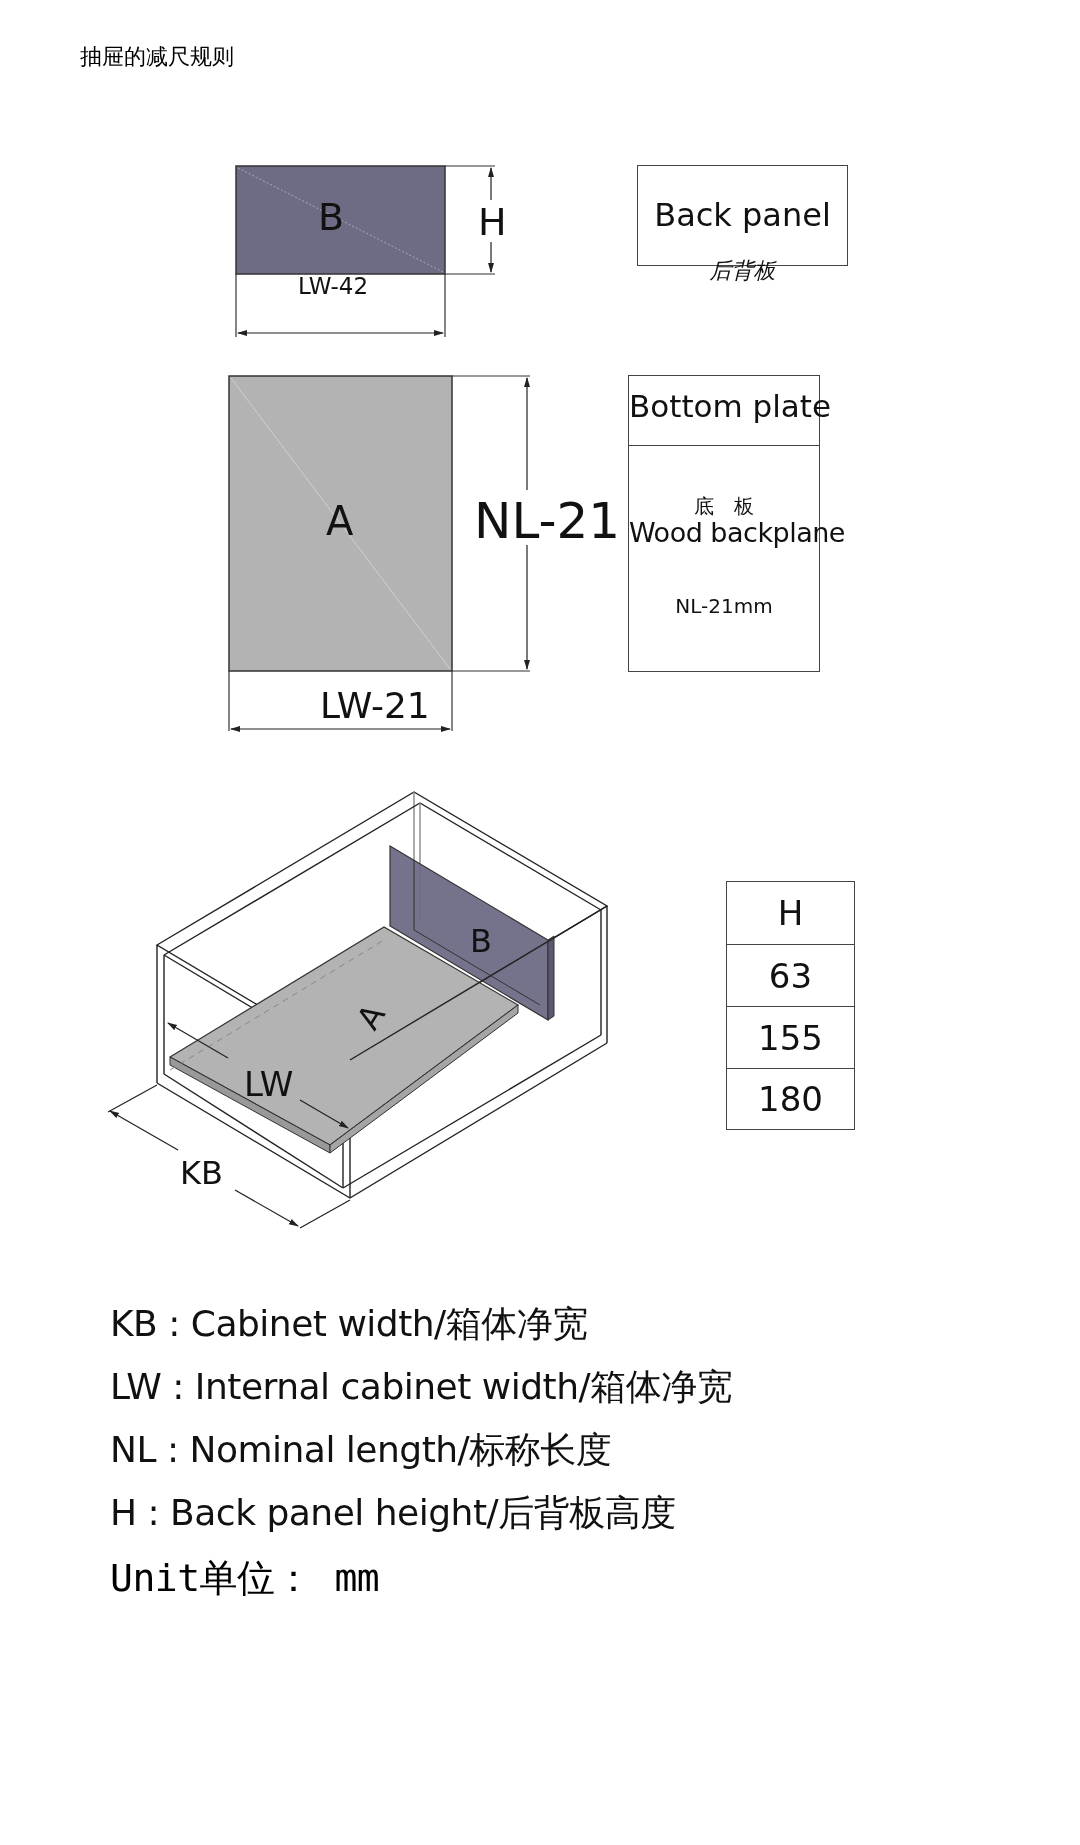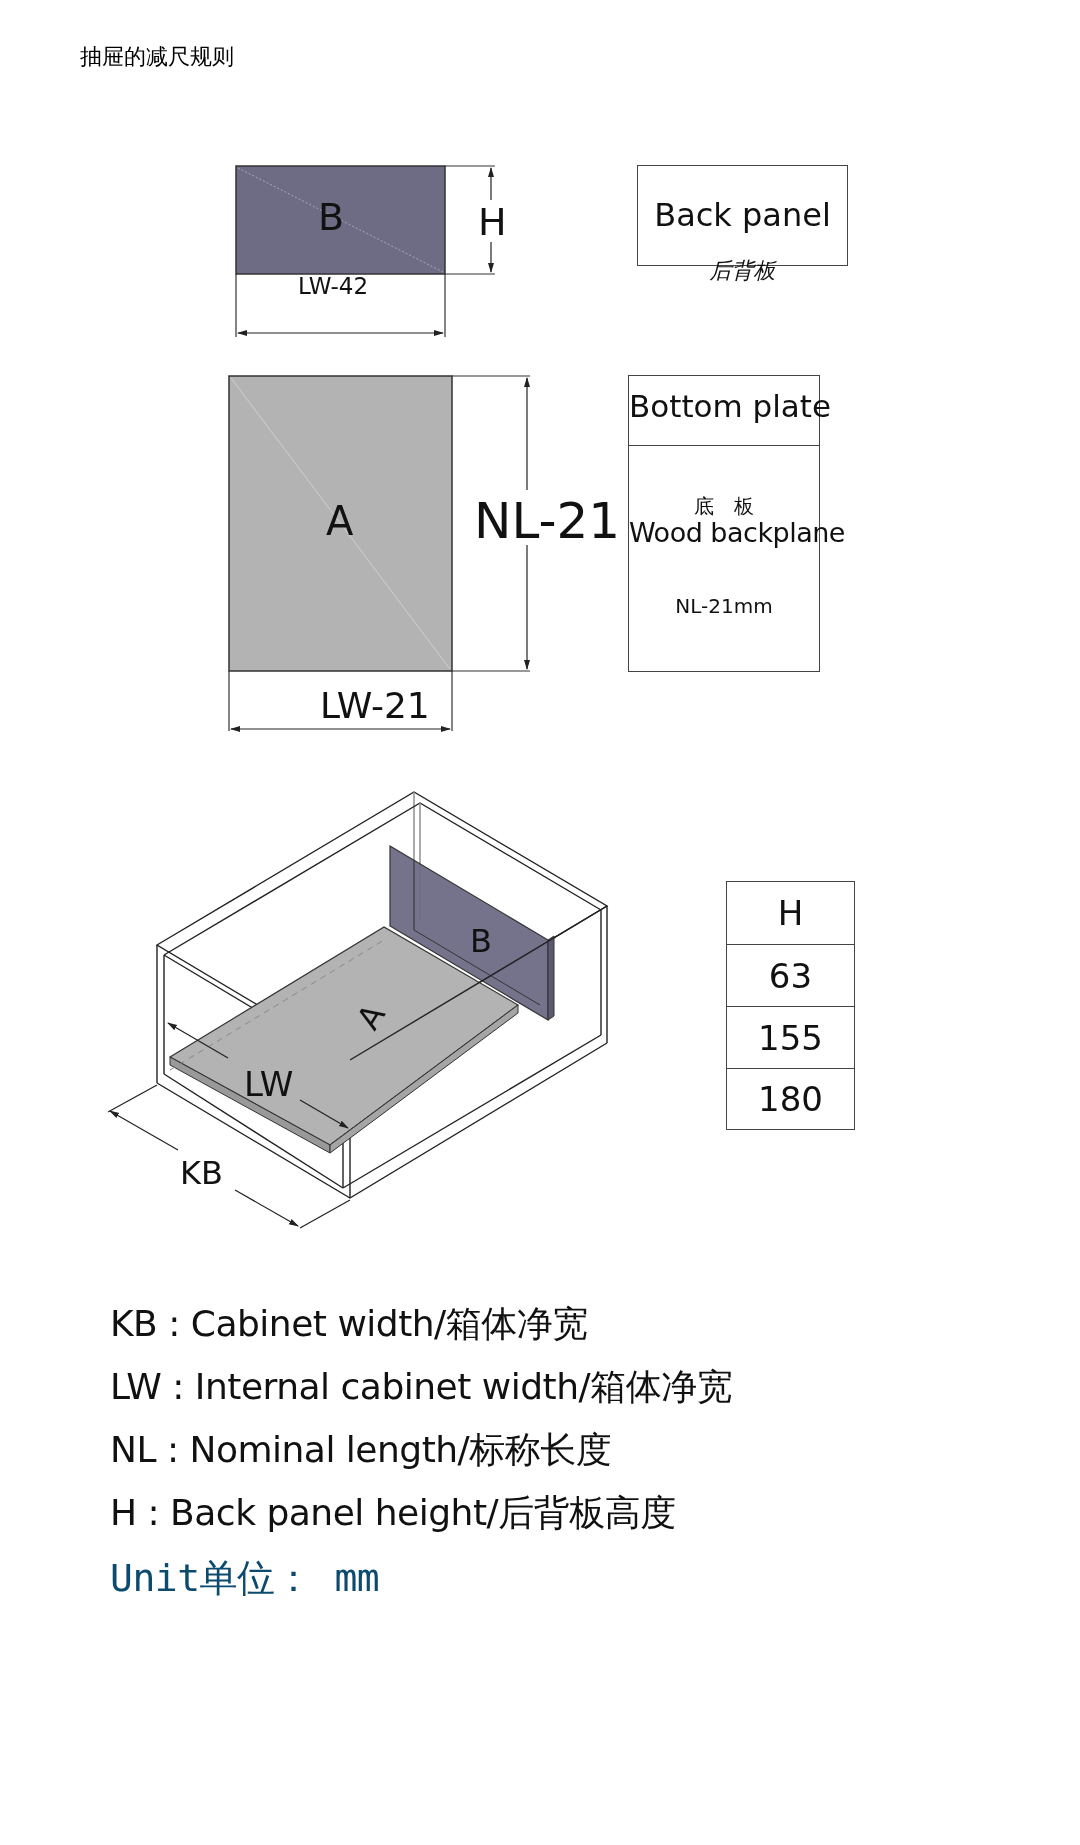--- a/index.html
+++ b/index.html
@@ -3,21 +3,21 @@
 <meta charset="utf-8">
 <style>
   html,body{margin:0;padding:0;background:#fff;}
   body{width:1080px;height:1845px;position:relative;overflow:hidden;font-family:"DejaVu Sans","Liberation Sans",sans-serif;color:#111;}
   .abs{position:absolute;}
   .title{left:80px;top:42px;font-size:22px;color:#000000;}
   .box{position:absolute;border:1.5px solid #444;background:#fff;box-sizing:border-box;}
   .txt{position:absolute;text-align:center;white-space:nowrap;}
   svg{position:absolute;left:0;top:0;}
   .legend{position:absolute;left:110px;font-size:36px;color:#111;white-space:nowrap;letter-spacing:-0.5px;}
-  .unit{color:#0c4a6e;font-family:"DejaVu Sans Mono",monospace;font-size:38px;}
+  .unit{color:#000000;font-family:"DejaVu Sans Mono",monospace;font-size:38px;}
   .htable{position:absolute;left:726px;top:881px;width:129px;border:1.5px solid #444;box-sizing:border-box;}
   .hrow{height:62px;border-top:1.5px solid #444;display:flex;align-items:center;justify-content:center;font-size:34px;box-sizing:border-box;}
   .hrow:first-child{border-top:none;}
 </style>
 </head>
 <body>
 
 <div class="abs title">抽屉的减尺规则</div>
 
 <svg width="1080" height="1845">

